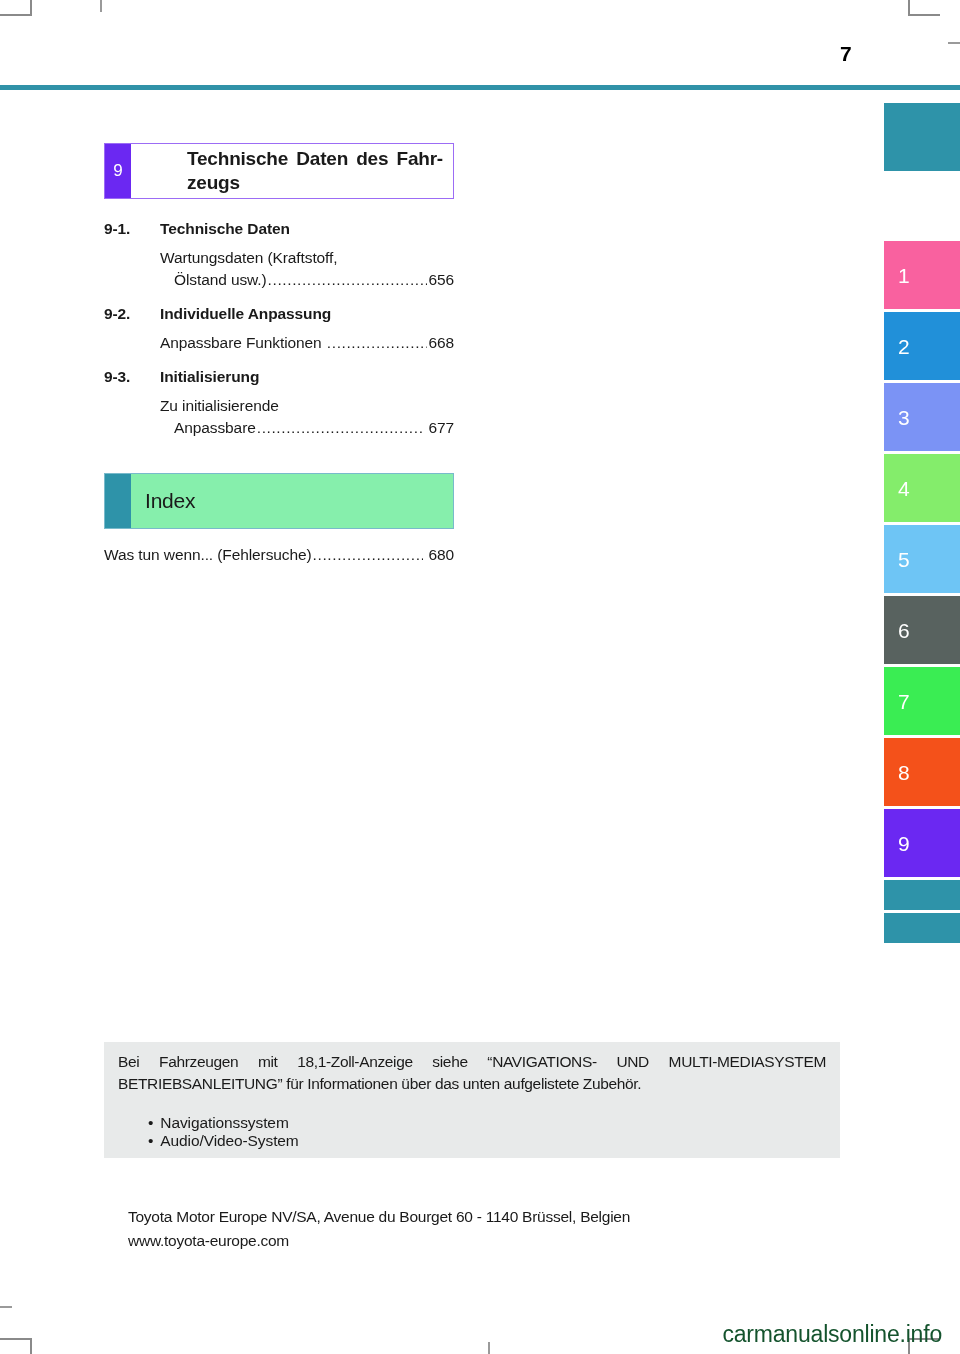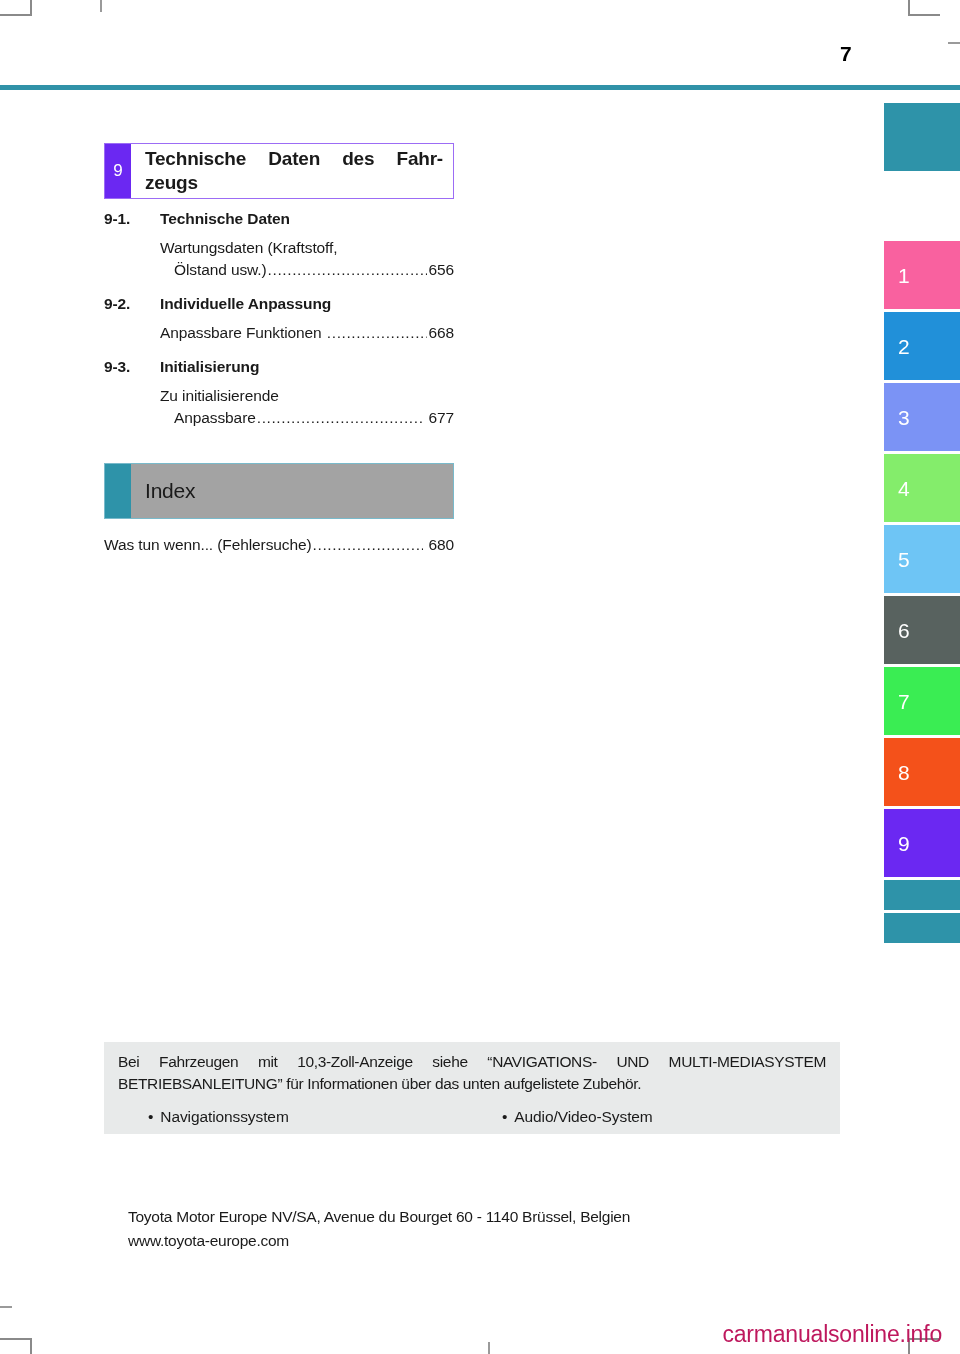--- a/index.html
+++ b/index.html
@@ -118,53 +118,54 @@
     padding: 0 10px 0 14px;
   }
   .chapter-banner .title-text {
     font-size: 19px;
     font-weight: bold;
     line-height: 1.28;
     text-align: justify;
     text-align-last: justify;
     letter-spacing: -0.2px;
     width: 100%;
+    margin-left: 42px;
   }
 
   
   .index-banner {
     width: 350px;
     height: 56px;
     border: 1px solid #79bacb;
     box-sizing: border-box;
     display: flex;
     align-items: stretch;
     margin-top: 34px;
-    background: #a3a3a3;
+    background: #86efac;
   }
   .index-banner .num-block {
     width: 26px;
     background: #2e93a9;
     flex: 0 0 26px;
   }
   .index-banner .title-block {
     flex: 1 1 auto;
     display: flex;
     align-items: center;
     padding: 0 10px 0 14px;
   }
   .index-banner .title-text {
     font-size: 21px;
     line-height: 1.2;
     letter-spacing: -0.2px;
   }
 
   
   .toc {
-    margin-top: 11px;
+    margin-top: 21px;
     width: 350px;
   }
   .toc-section {
     display: flex;
     align-items: baseline;
     margin-top: 14px;
     font-weight: bold;
     font-size: 15.5px;
     letter-spacing: -0.1px;
   }
@@ -239,22 +240,23 @@
     padding: 9px 14px 4px 14px;
   }
   .notice-text {
     font-size: 15.5px;
     line-height: 1.45;
     letter-spacing: -0.35px;
     text-align: justify;
   }
   .notice-bullets {
     display: flex;
-    margin-top: 12px;
+    margin-top: 18px;
     padding-bottom: 4px;
+    flex-direction: column;
   }
   .notice-bullets .bl {
     flex: 0 0 50%;
     font-size: 15.5px;
     letter-spacing: -0.1px;
     padding-left: 30px;
     box-sizing: border-box;
   }
   .notice-bullets .bl .dot { margin-right: 7px; }
 
@@ -267,21 +269,21 @@
     line-height: 1.55;
     letter-spacing: -0.25px;
   }
 
   
   .watermark {
     position: absolute;
     right: 18px;
     bottom: 6px;
     font-size: 23px;
-    color: #be185d;
+    color: #14532d;
     letter-spacing: -0.2px;
     font-family: "Liberation Sans", sans-serif;
   }
 </style>
 </head>
 <body>
 
 <div class="cropmark cm-tl"></div>
 <div class="cropmark cm-tr"></div>
 <div class="cropmark cm-bl"></div>
@@ -390,21 +392,21 @@
       <div class="entry-row">
         <span class="e-text">Was tun wenn... (Fehlersuche)</span>
         <span class="leader"></span>
         <span class="e-page"> 680</span>
       </div>
     </div>
 
 </div>
 
 <div class="notice">
-  <div class="notice-text">Bei Fahrzeugen mit 10,3-Zoll-Anzeige siehe “NAVIGATIONS- UND MULTI-MEDIASYSTEM BETRIEBSANLEITUNG” für Informationen über das unten aufgelistete Zubehör.</div>
+  <div class="notice-text">Bei Fahrzeugen mit 18,1-Zoll-Anzeige siehe “NAVIGATIONS- UND MULTI-MEDIASYSTEM BETRIEBSANLEITUNG” für Informationen über das unten aufgelistete Zubehör.</div>
   <div class="notice-bullets" id="notice-bullets">
       <div class="bl"><span class="dot">•</span><span>Navigationssystem</span></div>
       <div class="bl"><span class="dot">•</span><span>Audio/Video-System</span></div>
     </div>
 </div>
 
 <div class="address">
   <div>Toyota Motor Europe NV/SA, Avenue du Bourget 60 - 1140 Brüssel, Belgien</div>
   <div>www.toyota-europe.com</div>
 </div>

